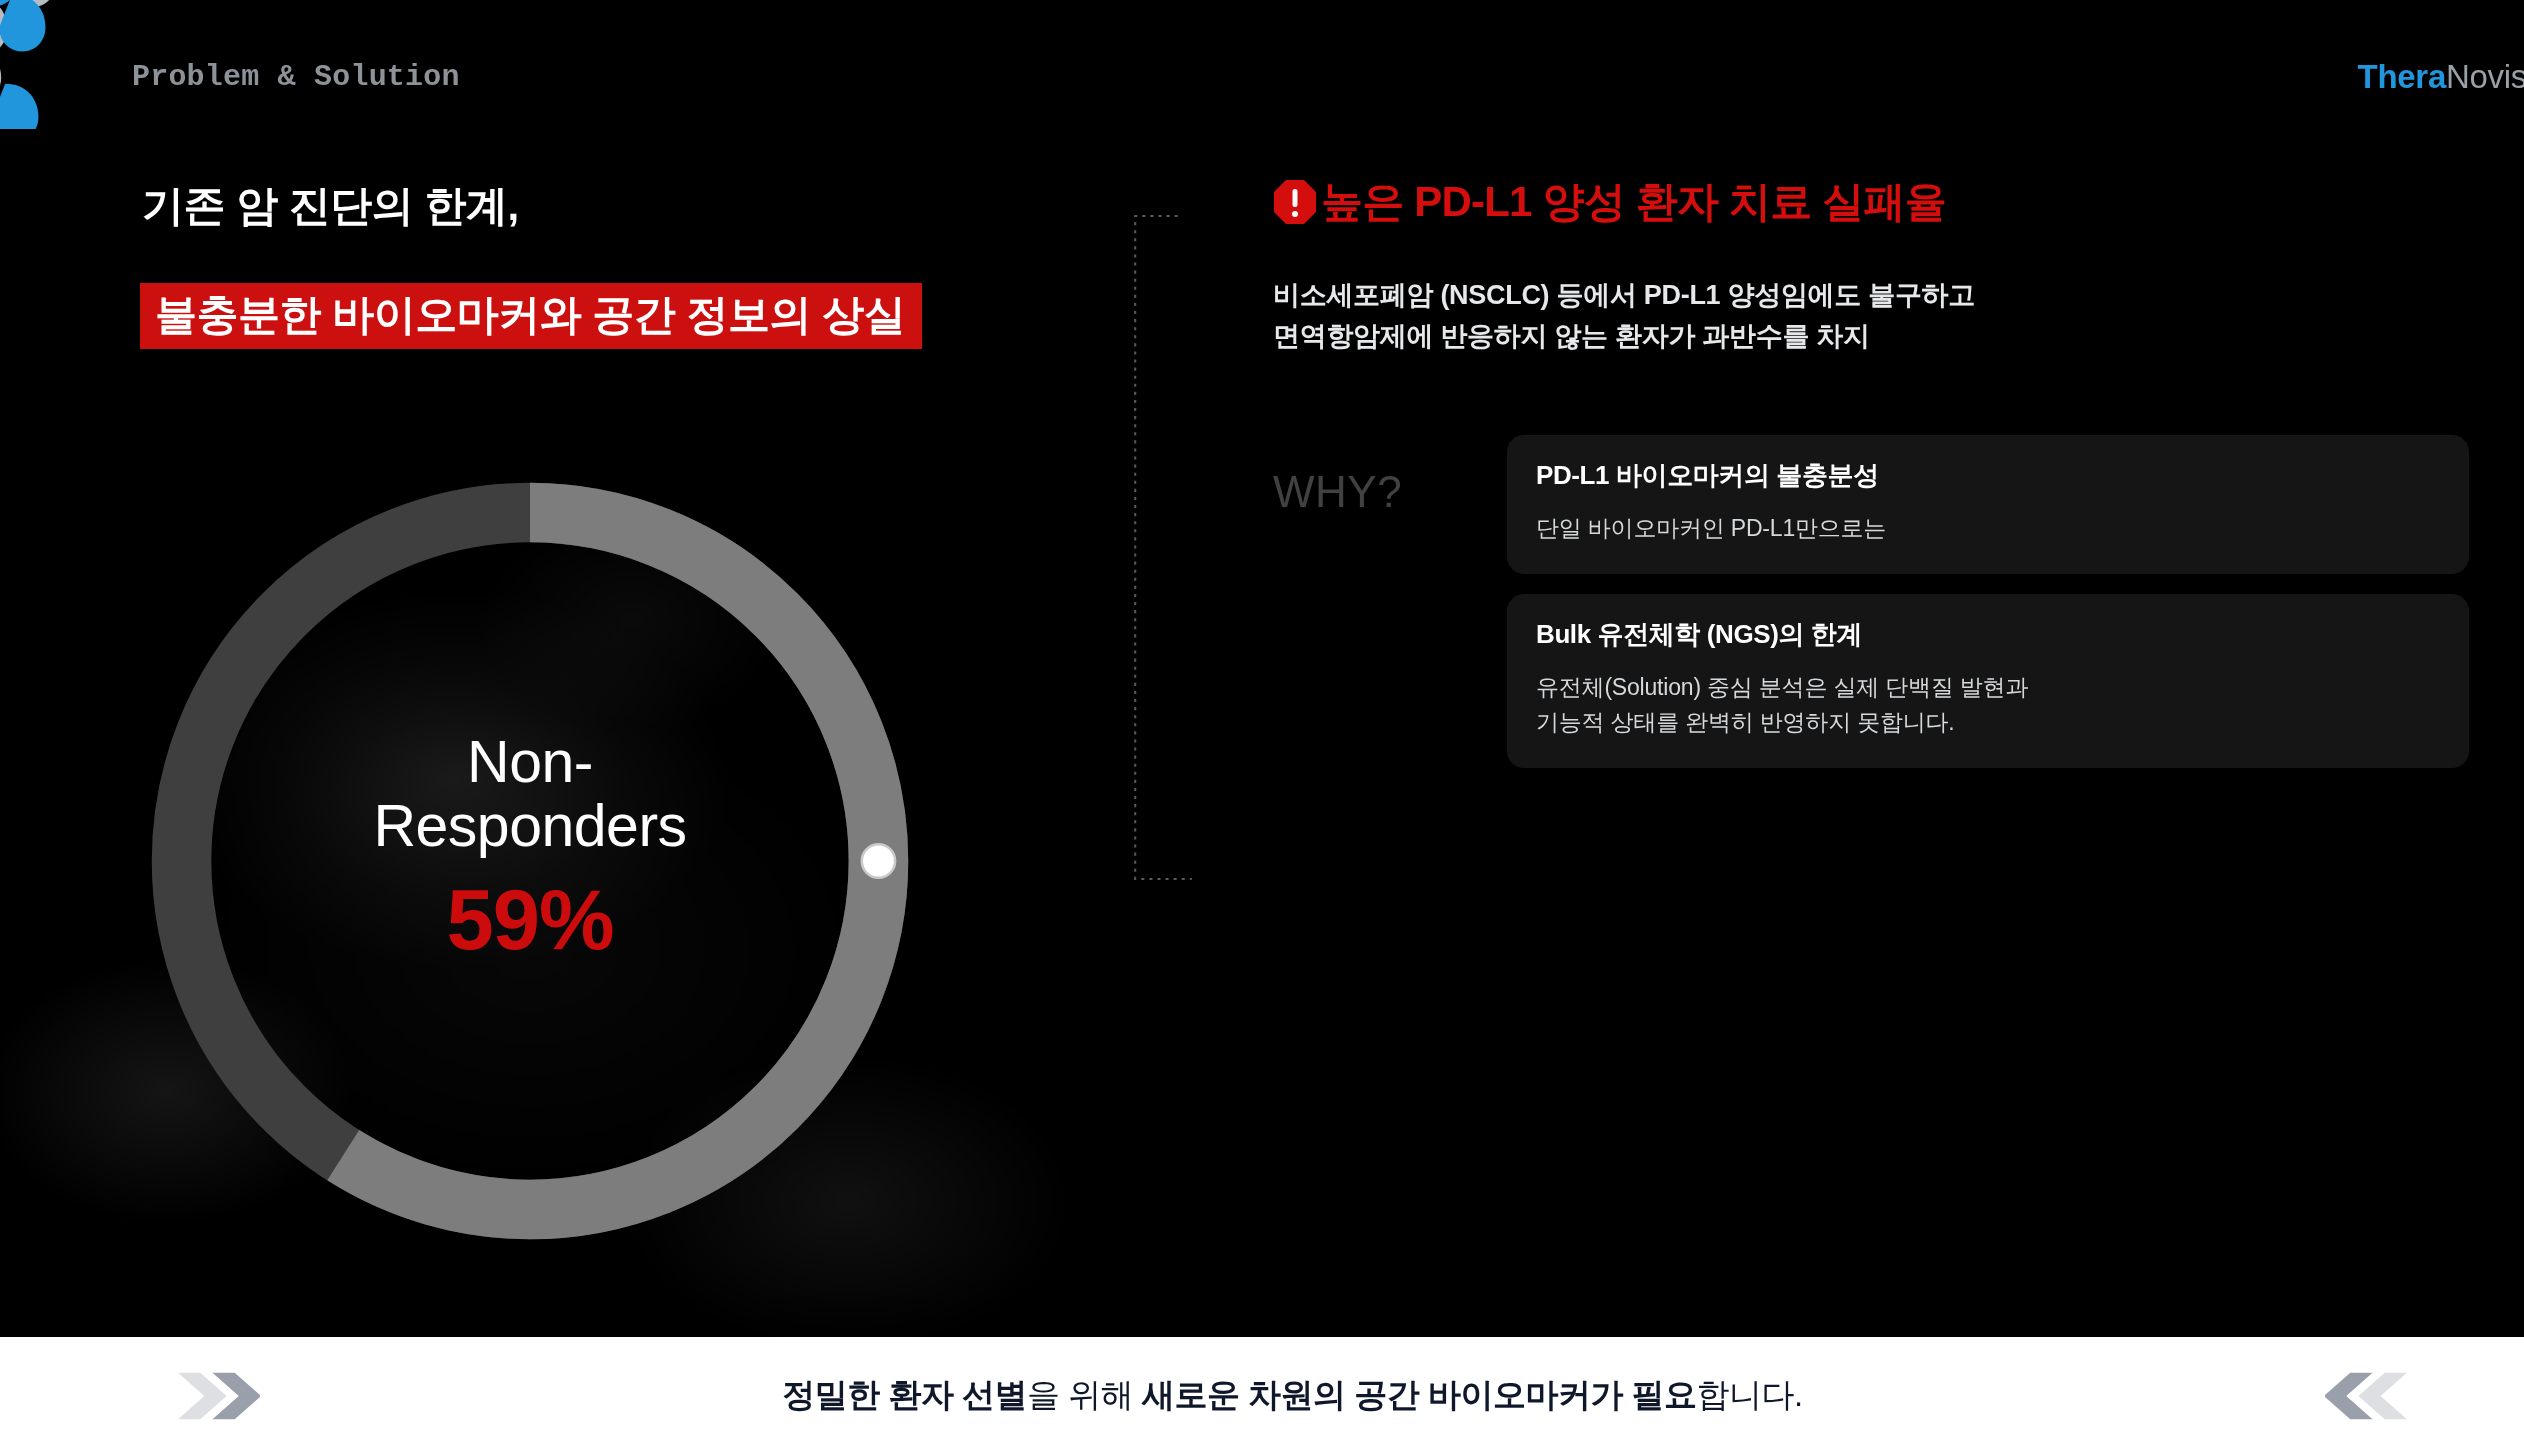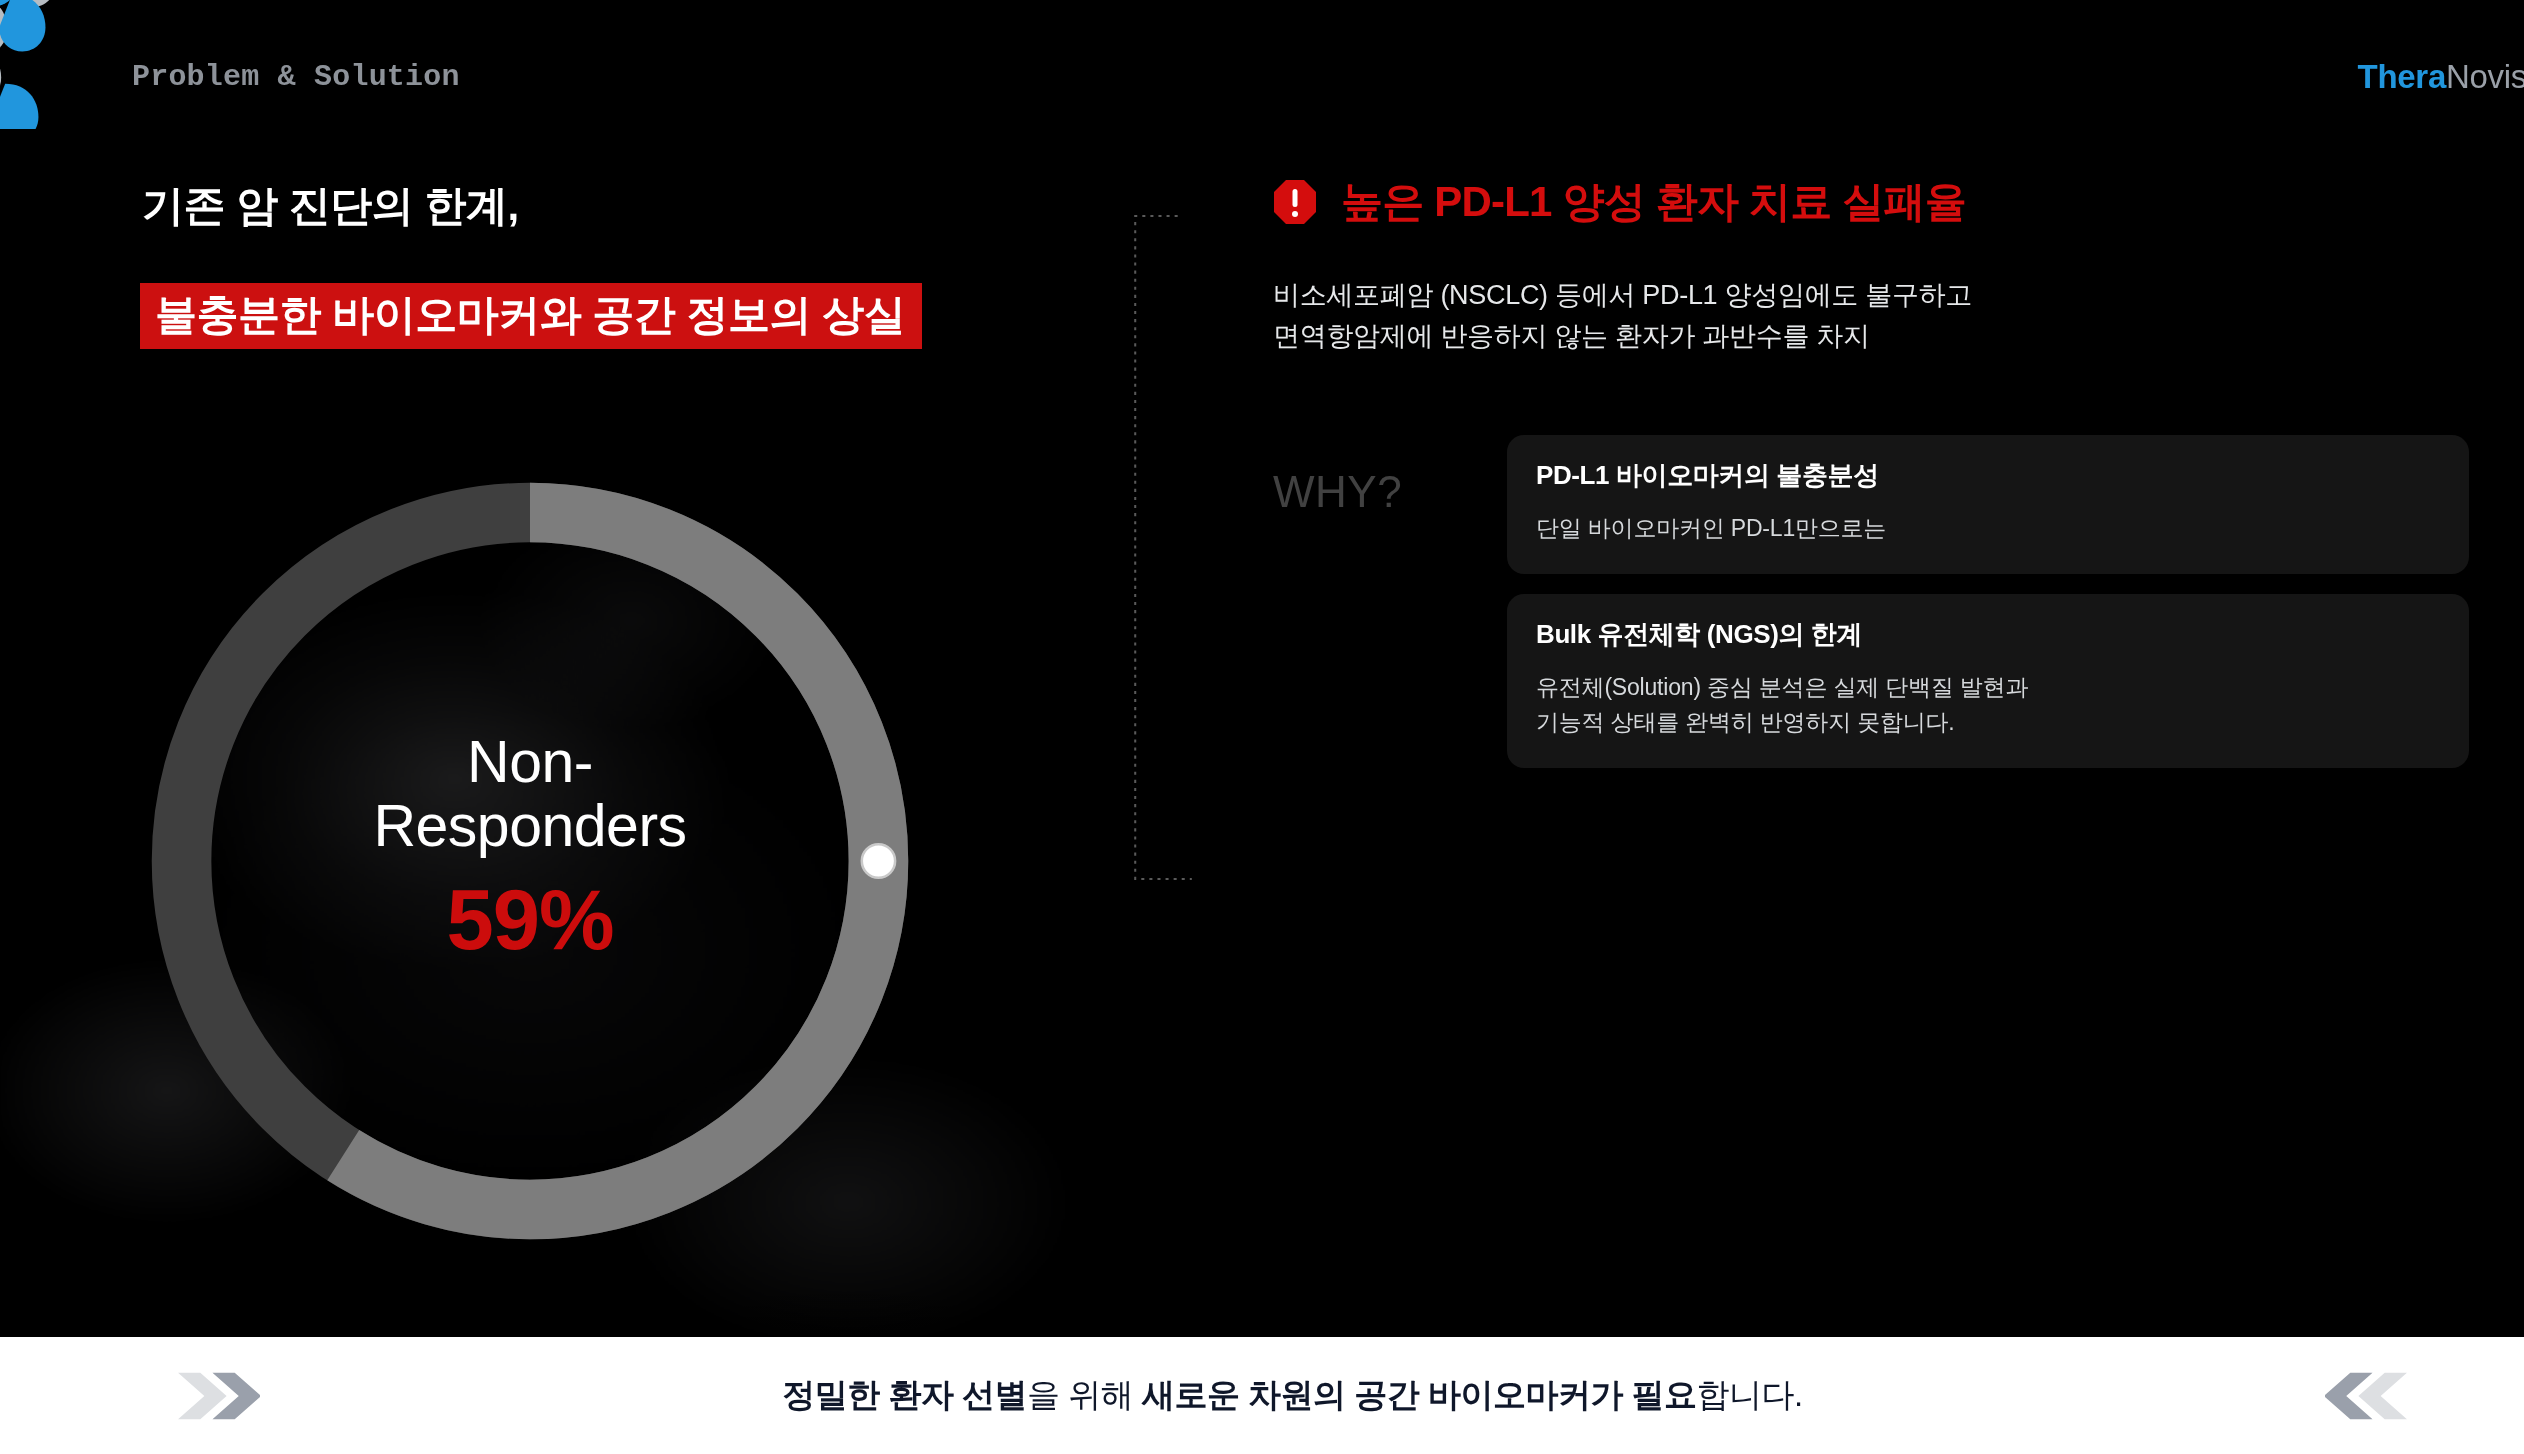--- a/index.html
+++ b/index.html
@@ -69,27 +69,27 @@
     margin-top:-30px;
   }
   .donut-value{
     font-size:85px;font-weight:bold;color:#cc0c0c;line-height:1;margin-top:19px;letter-spacing:-1px;
   }
 
   
   .conn{position:absolute;left:1131px;top:212px;width:61px;height:677px;pointer-events:none;}
 
   
-  .warn-head{position:absolute;left:1273px;top:174px;display:flex;align-items:center;gap:24px;text-align:center;}
+  .warn-head{position:absolute;left:1273px;top:174px;display:flex;align-items:center;gap:4px;text-align:center;}
   .warn-icon{width:44px;height:46px;flex:0 0 auto;}
   .warn-title{font-size:42px;font-weight:bold;color:#d40d0d;letter-spacing:-0.8px;white-space:nowrap;}
 
   .sub{
     position:absolute;left:1273px;top:275px;
-    font-size:27px;color:#e6e8ea;line-height:1.52;font-weight:normal;letter-spacing:-0.3px;
+    font-size:27px;color:#e6e8ea;line-height:1.52;font-weight:bold;letter-spacing:-0.3px;
   }
 
   .why{
     position:absolute;left:1273px;top:467px;
     font-size:44px;color:#414141;font-weight:normal;letter-spacing:0.5px;
   }
 
   .cards{position:absolute;left:1507px;top:435px;width:962px;}
   .card{
     background:#151515;border-radius:17px;

